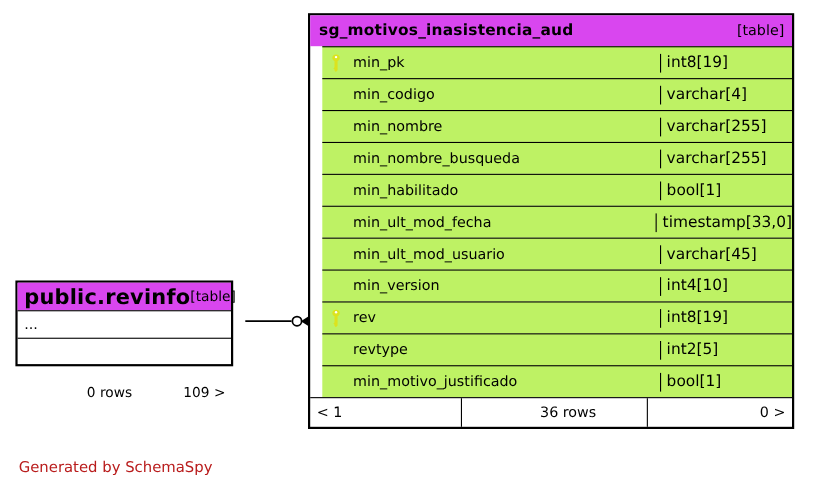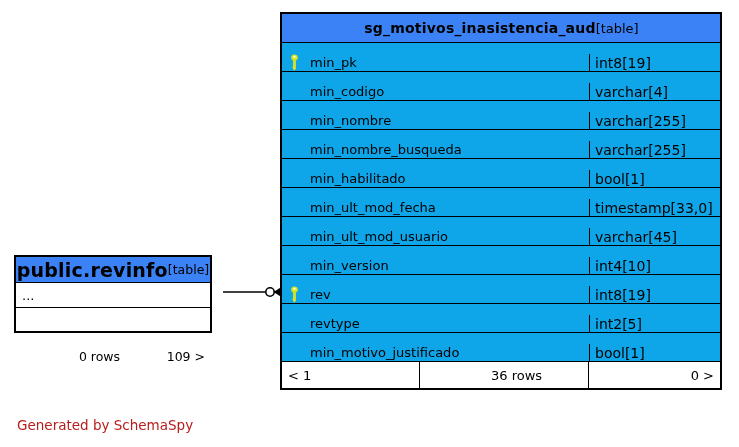--- a/index.html
+++ b/index.html
@@ -23,42 +23,43 @@
   }
   
   #main-table {
     left: 280px;
     top: 12px;
     width: 442px;
   }
   .entity-header {
     display: flex;
     align-items: center;
-    justify-content: center;
-    background: #3b82f6;
+    justify-content: space-between;
+    background: #d946ef;
     padding: 0 7px 0 8px;
     box-sizing: border-box;
   }
   #main-table .entity-header { height: 28px; }
   .entity-title {
     font-weight: bold;
     font-size: 14px;
     letter-spacing: 0.2px;
   }
   .entity-type {
     font-size: 13px;
     font-weight: normal;
   }
   .col-row {
     display: flex;
-    align-items: flex-end;
+    align-items: center;
     height: 29px;
     border-top: 1px solid #000000;
     box-sizing: border-box;
-    background: #0ea5e9;
+    background: #bef264;
+    margin-left: 11px;
   }
   .name-cell {
     width: 308px;
     display: flex;
     align-items: center;
     border-right: 1px solid #000000;
     box-sizing: border-box;
     padding-left: 8px;
   }
   .key-slot {

